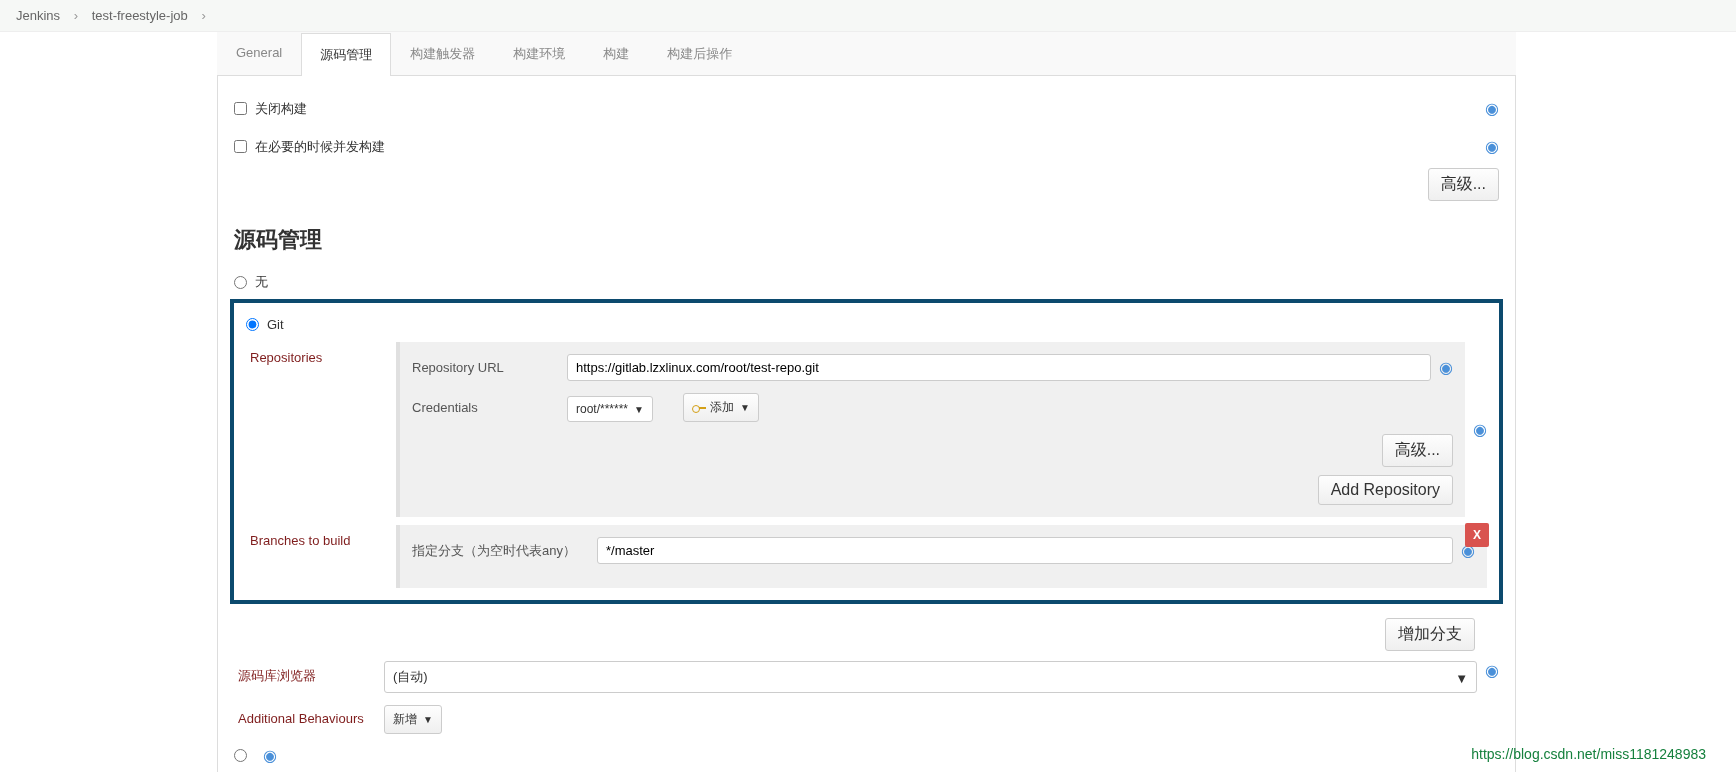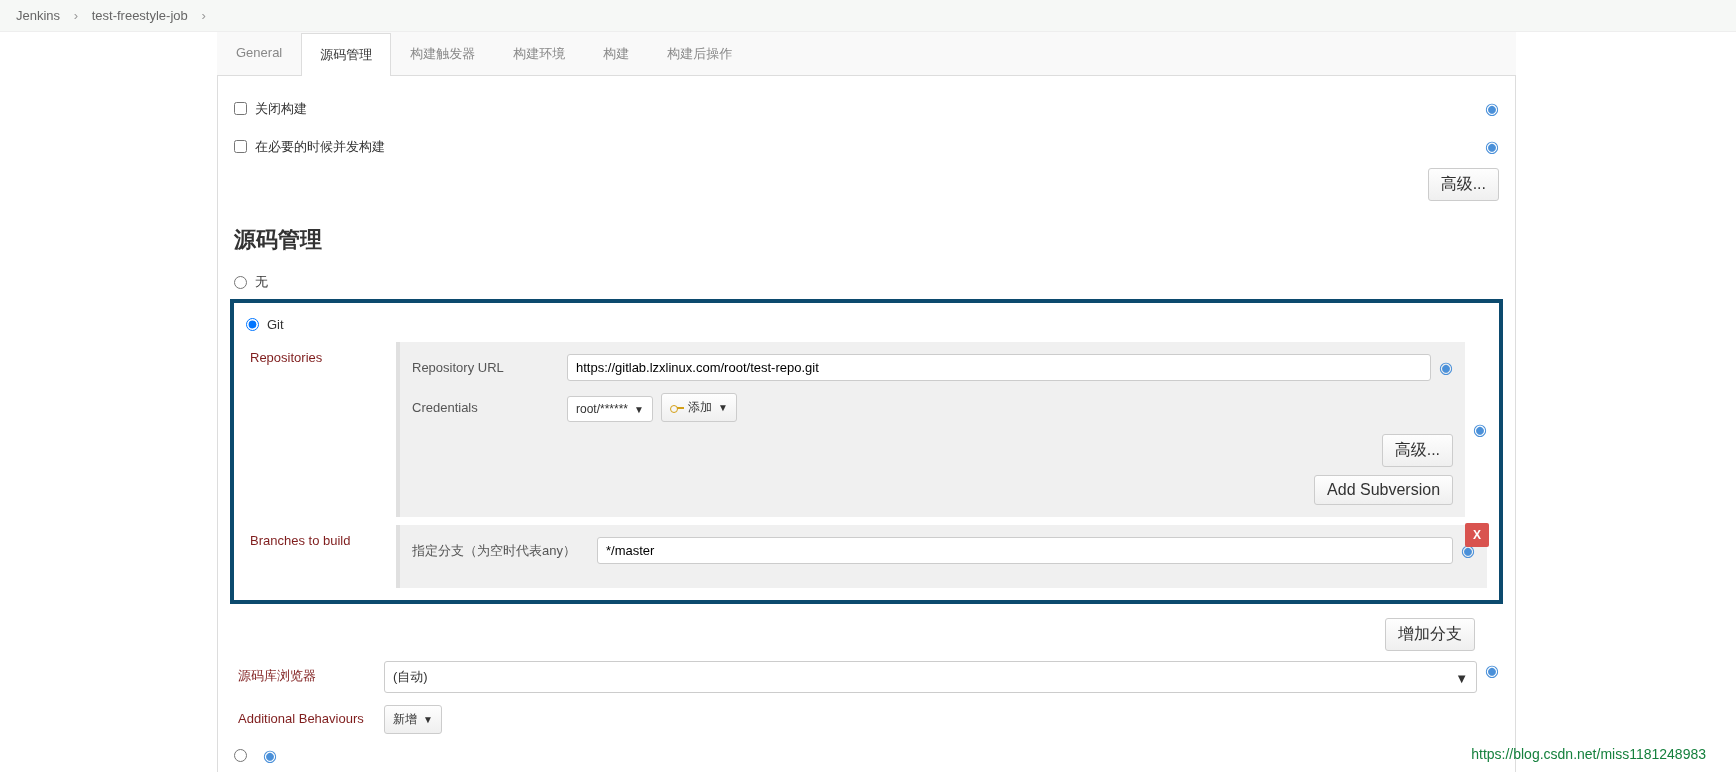--- a/index.html
+++ b/index.html
@@ -100,32 +100,32 @@
               <input class="form-input" value="https://gitlab.lzxlinux.com/root/test-repo.git" style="">
               <span class="help-icon">◉</span>
             </div>
             <div class="form-row">
               <div class="form-label">Credentials</div>
               <div style="flex:1;display:flex;gap:8px;align-items:flex-end;">
                 <div class="select-box">
                   <span>root/******</span>
                     <span class="arrow">▼</span>
                 </div>
-                <div class="select-box" style="background:linear-gradient(#fefefe,#efefef);">
+                <div class="select-box" style="background:linear-gradient(#fefefe,#efefef);margin-left:22px;">
                   <span class="key-icon"></span>
                   <span>添加</span>
                   <span class="arrow">▼</span>
                 </div>
               </div>
             </div>
             <div class="panel-actions">
               <button class="btn">高级...</button>
             </div>
             <div class="panel-actions">
-              <button class="btn">Add Subversion</button>
+              <button class="btn">Add Repository</button>
             </div>
           </div>
           <span class="help-icon">◉</span>
         </div>
       </div>
 
       <div class="git-panel">
         <div class="left-label">Branches to build</div>
         <div class="with-help" style="flex:1;">
           <div class="right-content">

